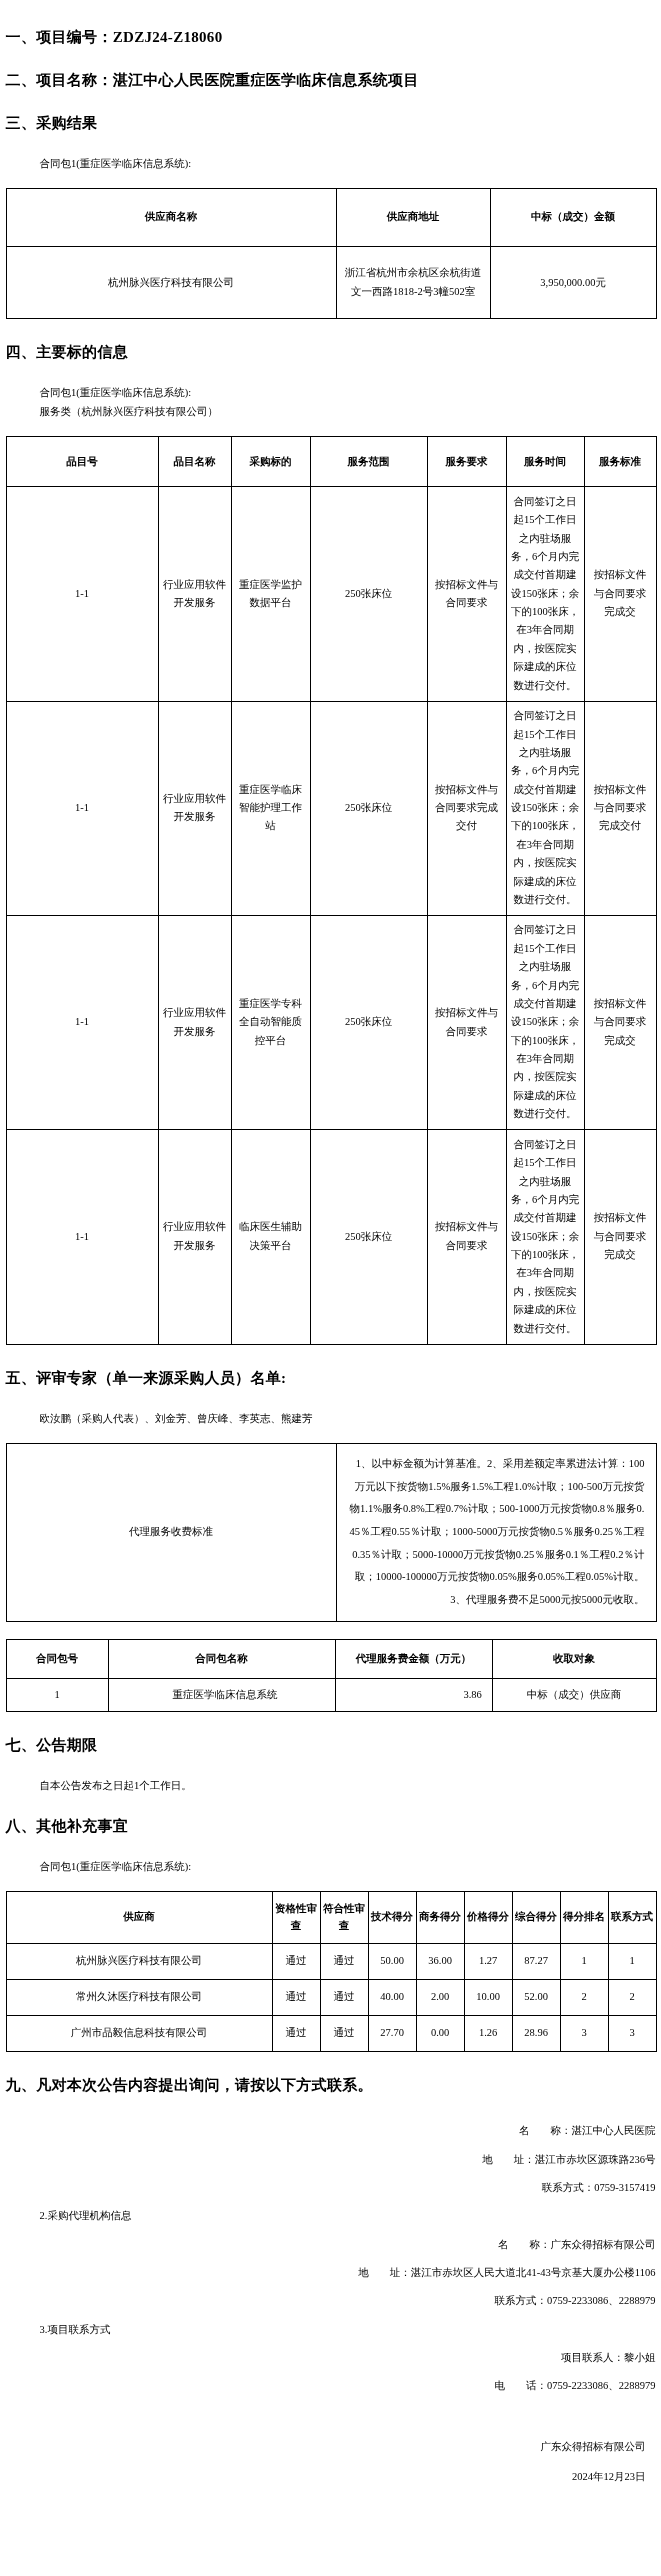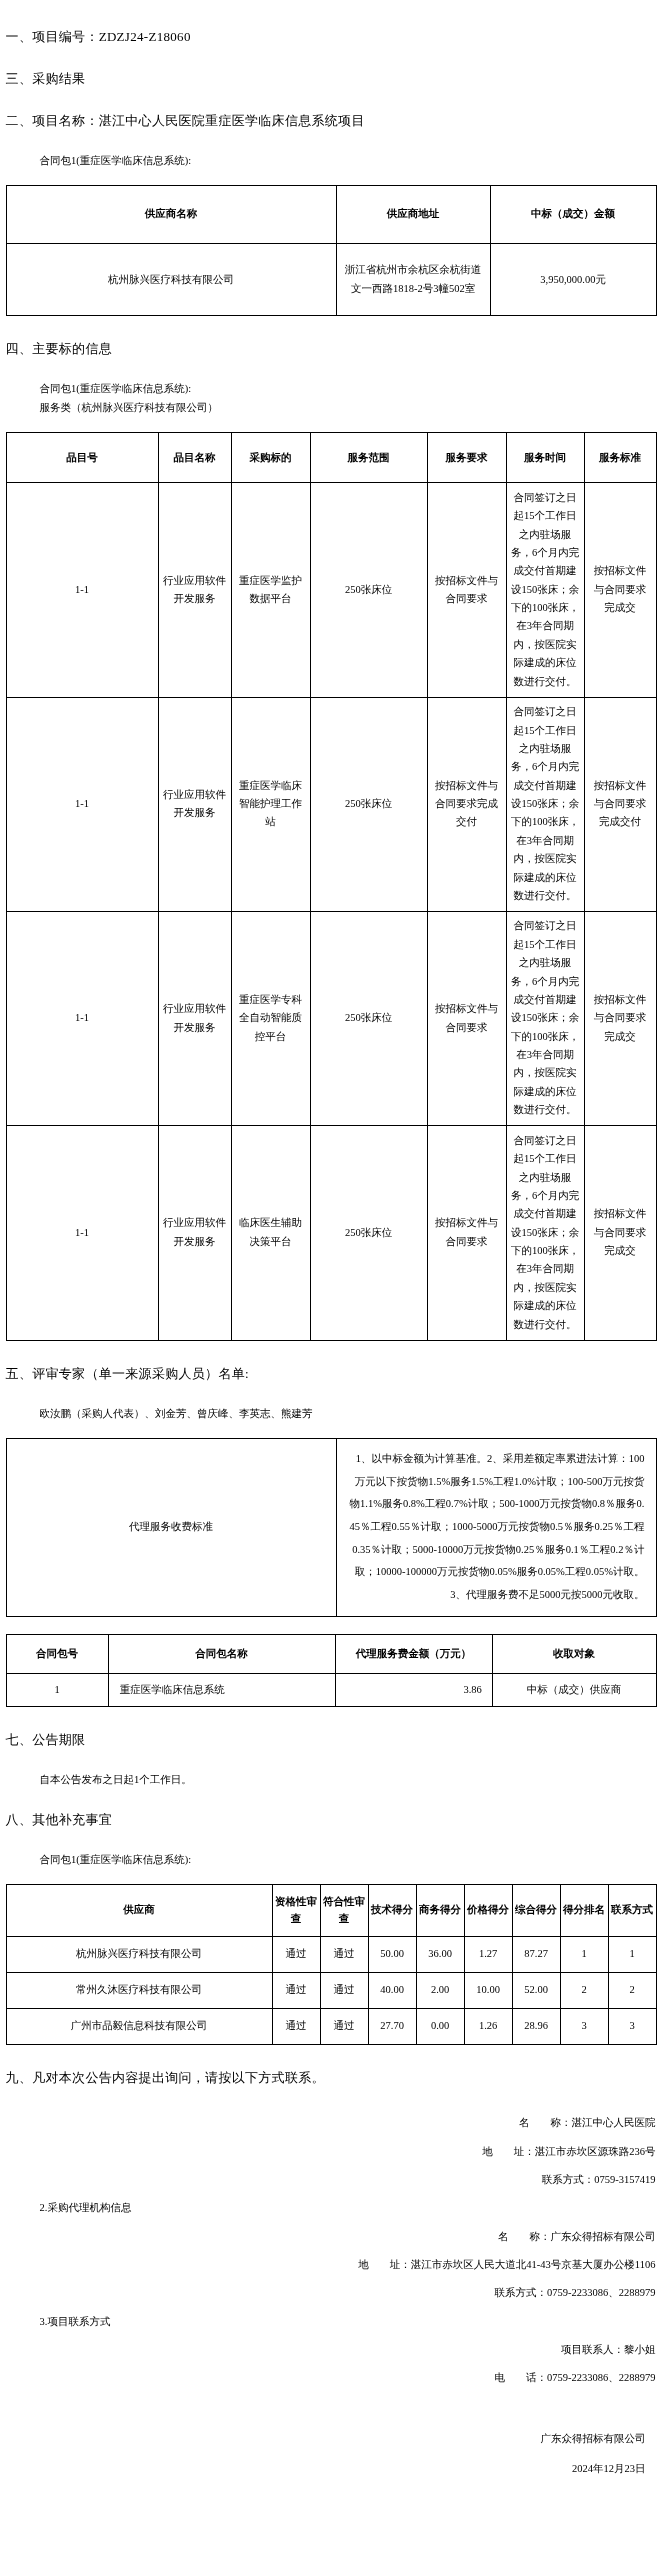--- a/index.html
+++ b/index.html
@@ -11,22 +11,22 @@
     font-size: 10.5px;
   }
   .page {
     width: 661px;
     margin: 0 auto;
     padding: 18px 0 49px 0;
     background: #ffffff;
   }
   .inner { padding: 0 5.6px; }
   .sec-heading {
-    font-weight: normal;
-    font-size: 13px;
+    font-weight: bold;
+    font-size: 15px;
     margin: 24px 0;
     letter-spacing: 0.3px;
   }
   .sec-heading:first-child { margin-top: 9.8px; }
   .sub-line {
     margin: 5px 0;
     padding-left: 34px;
   }
   table {
     border-collapse: collapse;
@@ -52,21 +52,21 @@
   .main-table th { padding: 15.4px 2.8px; }
   .main-table td { padding: 5.6px 4.2px; }
   
   .fee-table .fee-standard-text {
     text-align: right;
     line-height: 2.15;
     padding: 9.8px 11.2px;
   }
   .fee-table .fee-standard-label { padding: 9.8px 4.2px; }
   .fee-table2 th { padding: 9.8px 4.2px; }
-  .fee-table2 .pkg-name-cell { text-align: left; padding-left: 11.2px; }
+  .fee-table2 .pkg-name-cell { text-align: center; padding-left: 11.2px; }
   .fee-table2 .fee-amount-cell { text-align: right; padding-right: 9.8px; }
   
   .score-table th { padding: 8.4px 1.4px; line-height: 1.6; }
   .score-table td { padding: 8.4px 1.4px; }
   
   .contact-line { margin: 4.2px 0; line-height: 2.3; }
   .lvl1 { padding-left: 34px; }
   .lvl2 { padding-left: 60px; text-align: right; }
   .footer-block {
     margin-top: 34px;
@@ -76,23 +76,23 @@
   }
 </style>
 </head>
 <body>
 
 <div class="page">
   <div class="inner">
 
     <div class="sec-heading">一、项目编号：ZDZJ24-Z18060</div>
 
+    <div class="sec-heading">二、项目名称：湛江中心人民医院重症医学临床信息系统项目</div>
+
     <div class="sec-heading">三、采购结果</div>
-
-    <div class="sec-heading">二、项目名称：湛江中心人民医院重症医学临床信息系统项目</div>
 
     <div class="sub-line">合同包1(重症医学临床信息系统):</div>
 
     <table class="result-table">
       <colgroup>
           <col style="width:330px">
           <col style="width:154px">
           <col style="width:166px">
         </colgroup>
       <tbody>

